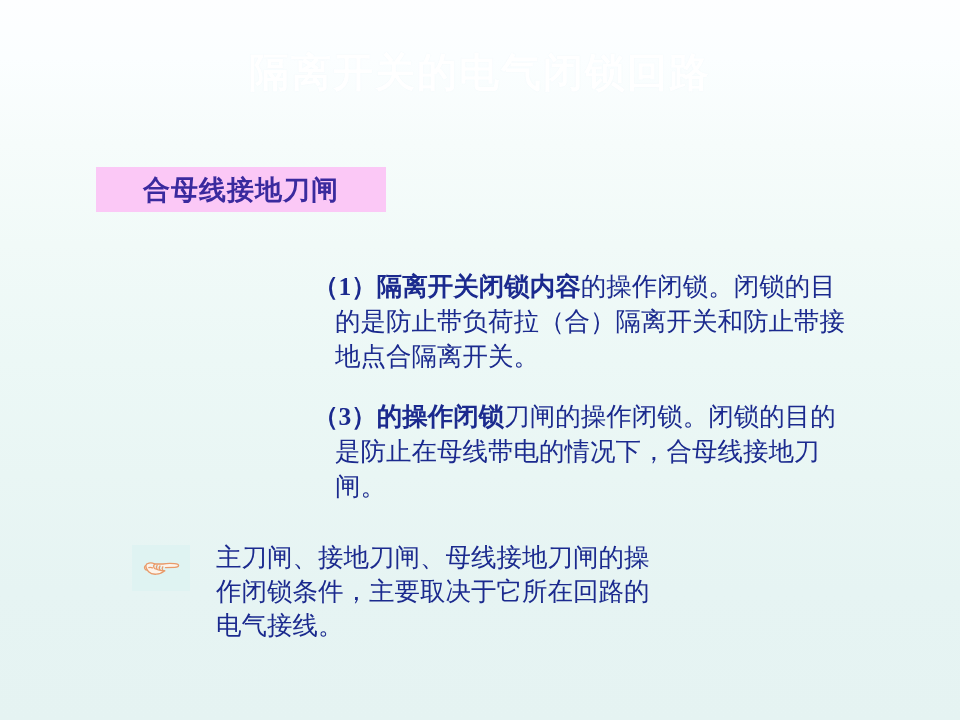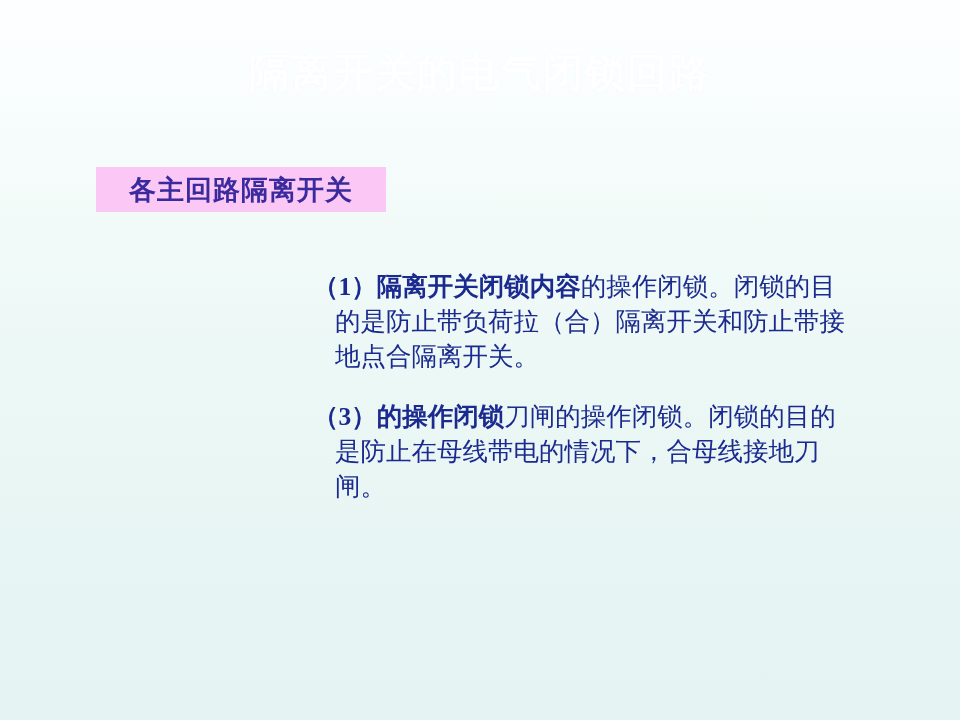--- a/index.html
+++ b/index.html
@@ -169,31 +169,48 @@
   }
 </style>
 </head>
 <body>
 
 <div id="slide">
 
   <div id="slide-title">隔离开关的电气闭锁回路</div>
 
   <div id="section-heading">
-    <span class="heading-text">各主回路隔离开关</span>
+    <span class="heading-text">合母线接地刀闸</span>
   </div>
 
   <div id="item-list">
 
     <p class="list-item">
       <span class="item-number">（1）</span><span class="item-strong">隔离开关闭锁内容</span><span class="item-rest">的操作闭锁。闭锁的目的是防止带负荷拉（合）隔离开关和防止带接地点合隔离开关。</span>
     </p>
 
 
     <p class="list-item">
       <span class="item-number">（3）</span><span class="item-strong">的操作闭锁</span><span class="item-rest">刀闸的操作闭锁。闭锁的目的是防止在母线带电的情况下，合母线接地刀闸。</span>
     </p>
 
   </div>
 
+  <div id="note-row">
+    <div id="hand-icon-box">
+      <svg width="40" height="26" viewBox="0 0 40 26">
+        <g fill="none" stroke="#e89a6a" stroke-width="1.3" stroke-linejoin="round" stroke-linecap="round">
+          <path d="M6 10.5 C4.2 10.3 3.2 11.6 3.6 13.2 C4.0 14.9 5.4 15.3 6.6 15.2" fill="#fdf0e4"></path>
+          <path d="M6.2 8.8 C8.6 7.6 11.6 7.8 13.6 9.0 L22.0 9.0 C25.0 8.4 29.0 8.3 33.6 8.6 C36.4 8.8 37.6 9.6 37.6 10.6 C37.6 11.6 36.4 12.2 33.8 12.3 L24.5 12.6" fill="#fdf3ea"></path>
+          <path d="M6.2 8.8 C5.0 9.6 4.6 11.0 5.0 12.3 C5.5 14.0 6.4 15.6 7.6 16.8 C9.4 18.6 12.2 19.4 15.2 19.2 C18.4 19.0 21.6 17.6 23.4 15.8" fill="#fdf3ea"></path>
+          <path d="M13.6 9.0 C12.6 10.2 12.4 11.6 13.0 12.8 C13.5 13.8 14.6 14.3 15.8 14.2"></path>
+          <path d="M16.2 10.2 C15.3 11.3 15.2 12.7 15.8 13.8 C16.3 14.8 17.4 15.2 18.6 15.1"></path>
+          <path d="M19.0 11.0 C18.2 12.1 18.1 13.4 18.7 14.4 C19.2 15.3 20.2 15.7 21.4 15.6"></path>
+          <path d="M21.8 11.8 C21.1 12.8 21.0 13.9 21.5 14.8 C22.0 15.6 22.9 15.9 23.9 15.8"></path>
+          <path d="M7.8 12.6 C9.0 12.2 10.4 12.3 11.4 12.9"></path>
+        </g>
+      </svg>
+    </div>
+    <div id="note-text">主刀闸、接地刀闸、母线接地刀闸的操作闭锁条件，主要取决于它所在回路的电气接线。</div>
+  </div>
 
 
 </div>
 
 </body></html>

